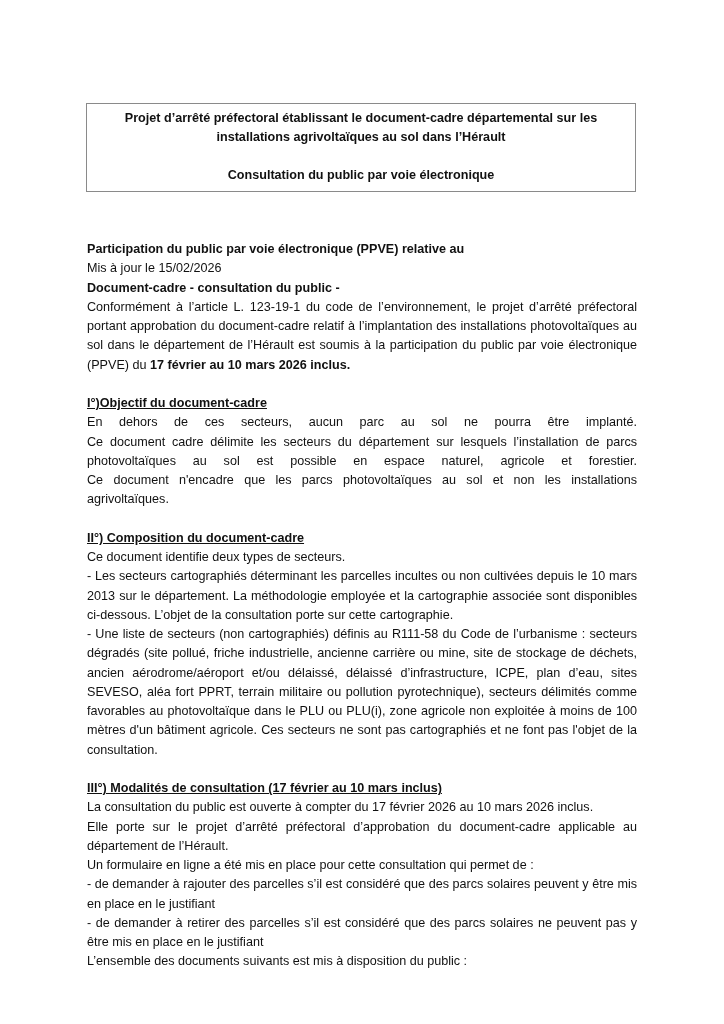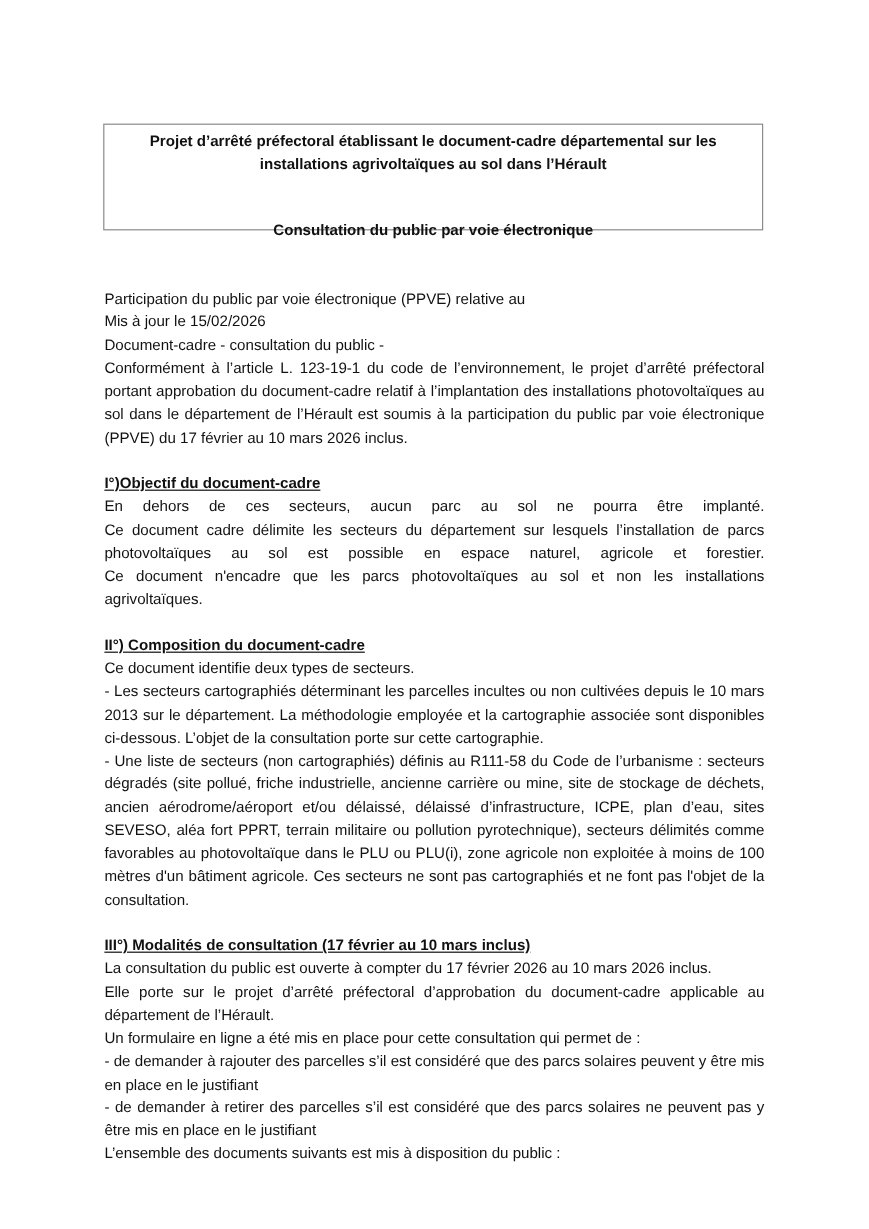--- a/index.html
+++ b/index.html
@@ -2,26 +2,26 @@
 <html><head>
 <meta charset="utf-8">
 <style>
   html, body { margin: 0; padding: 0; background: #ffffff; }
   body { width: 724px; height: 1024px; position: relative; overflow: hidden;
          font-family: "Liberation Sans", sans-serif; color: #111; }
   .page { position: absolute; left: 0; top: 0; width: 724px; height: 924px; background: #fff; }
   .title-box { position: absolute; left: 86px; top: 103px; width: 550px; height: 89px;
                border: 1px solid #8a8a8a; box-sizing: border-box; text-align: center;
                font-weight: bold; font-size: 12.6px; line-height: 19px; padding-top: 5px; }
-  .title-box .sub { margin-top: 36px; }
+  .title-box .sub { margin-top: 19px; }
   .content { position: absolute; left: 87px; top: 240px; width: 550px;
              font-size: 12.6px; line-height: 19.25px; }
   .content p { margin: 0; text-align: justify; }
   .content p.left { text-align: left; }
-  .b { font-weight: normal; }
+  .b { font-weight: bold; }
   .sec-h { font-weight: bold; text-decoration: underline; margin: 0; }
   .gap { height: 19.25px; }
   .justify-all { text-align: justify; text-align-last: justify; }
 </style>
 </head>
 <body>
 
 <div class="page">
 
   <div class="title-box">

